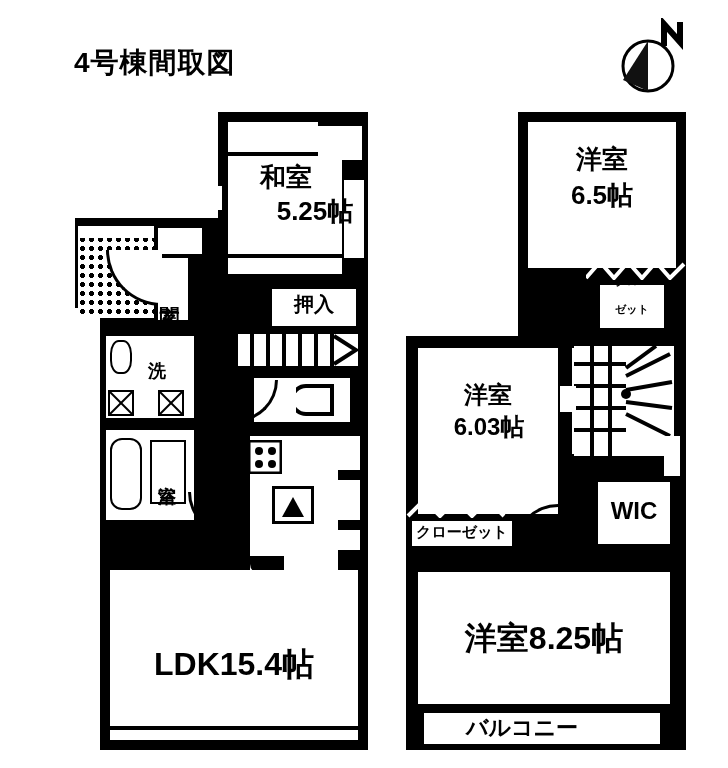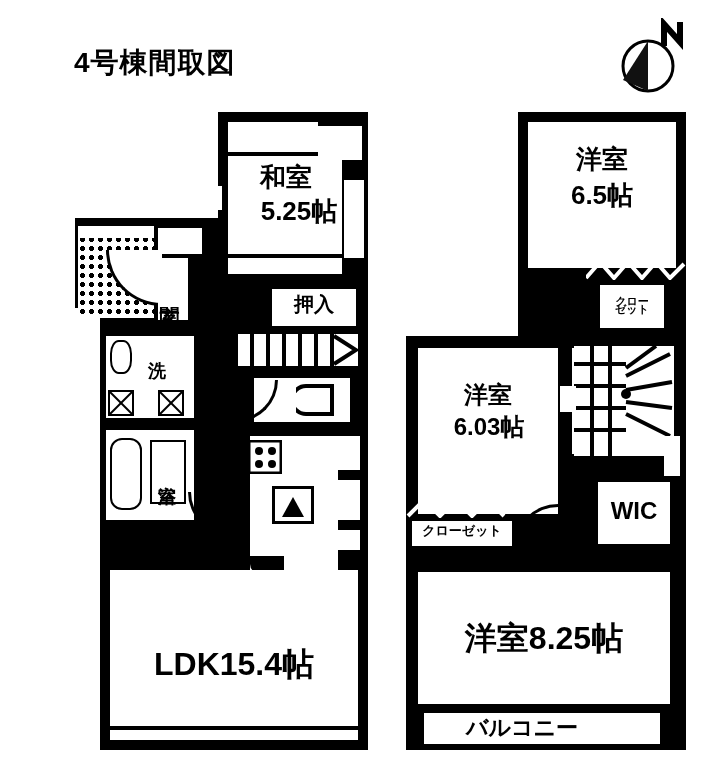--- a/index.html
+++ b/index.html
@@ -18,21 +18,21 @@
 
   .lbl{position:absolute;white-space:nowrap;font-weight:700;line-height:1.05;
        text-align:center;}
   .lbl.vert{writing-mode:vertical-rl;text-orientation:upright;line-height:1.0;}
 
   
   .f26{font-size:26px;}
   .f24{font-size:24px;}
   .f22{font-size:22px;}
   .f20{font-size:20px;}
-  .f13{font-size:13px;font-family:Liberation Serif, serif;}
+  .f13{font-size:15px;}
   .f11{font-size:11px;}
   .f10{font-size:10px;}
 
   
   .w{position:absolute;background:#000;}
   .rm{position:absolute;background:#fff;}
   .thin{position:absolute;background:#000;}
   .fixt{position:absolute;border:2px solid #000;background:#fff;box-sizing:border-box;}
   .rounded{border-radius:40%;}
   .arc{position:absolute;border:2px solid #000;background:transparent;box-sizing:border-box;}
@@ -71,21 +71,21 @@
 
     <div class="rm" style="left:318px;top:122px;width:44px;height:38px;"></div>
     <div class="thin" style="left:318px;top:122px;width:44px;height:4px;"></div>
     <div class="lbl f10" style="left:321px;top:131px;width:40px;color:#fff;">押入</div>
 
     <div class="rm" style="left:344px;top:180px;width:20px;height:78px;"></div>
 
     <div class="rm" style="left:214px;top:186px;width:8px;height:24px;"></div>
 
     <div class="lbl f26" style="left:236px;top:164px;width:100px;">和室</div>
-    <div class="lbl f26" style="left:240px;top:198px;width:118px;">5.25帖</div>
+    <div class="lbl f26" style="left:228px;top:198px;width:118px;padding-left:28px;">5.25帖</div>
 
     <div class="rm" style="left:272px;top:288px;width:84px;height:38px;"></div>
     <div class="thin" style="left:272px;top:284px;width:84px;height:5px;"></div>
     <div class="lbl f20" style="left:272px;top:294px;width:84px;">押入</div>
 
     <div class="hatch" style="left:78px;top:226px;width:76px;height:92px;"></div>
     <div class="rm" style="left:78px;top:226px;width:76px;height:12px;"></div>
     <div class="arc" style="left:106px;top:250px;width:56px;height:56px;border-radius:0 0 0 100%;
          border-width:0 0 3px 3px;background:#fff;"></div>
     <div class="rm" style="left:158px;top:258px;width:30px;height:62px;"></div>
@@ -165,21 +165,21 @@
     <div class="w" style="left:406px;top:336px;width:280px;height:240px;"></div>
     <div class="w" style="left:406px;top:560px;width:280px;height:190px;"></div>
     <div class="w" style="left:586px;top:260px;width:100px;height:90px;"></div>
 
     <div class="rm" style="left:528px;top:122px;width:148px;height:146px;"></div>
     <div class="lbl f26" style="left:530px;top:146px;width:144px;">洋室</div>
     <div class="lbl f26" style="left:530px;top:182px;width:144px;">6.5帖</div>
 
     <div class="rm" style="left:600px;top:284px;width:64px;height:44px;"></div>
     <div class="thin" style="left:600px;top:280px;width:64px;height:5px;"></div>
-    <div class="lbl f11" style="left:600px;top:296px;width:64px;">クロー</div>
+    <div class="lbl f11" style="left:600px;top:276px;width:64px;">クロー</div>
     <div class="lbl f11" style="left:600px;top:304px;width:64px;">ゼット</div>
 
     <svg style="position:absolute;left:586px;top:258px;" width="100" height="22">
       <path d="M0 20 L14 4 L28 20 L42 4 L56 20 L70 4 L84 20 L98 6" fill="none" stroke="#fff" stroke-width="4"></path>
     </svg>
 
     <div class="rm" style="left:418px;top:348px;width:140px;height:166px;"></div>
     <div class="lbl f24" style="left:420px;top:382px;width:136px;">洋室</div>
     <div class="lbl f24" style="left:414px;top:414px;width:150px;">6.03帖</div>
 

